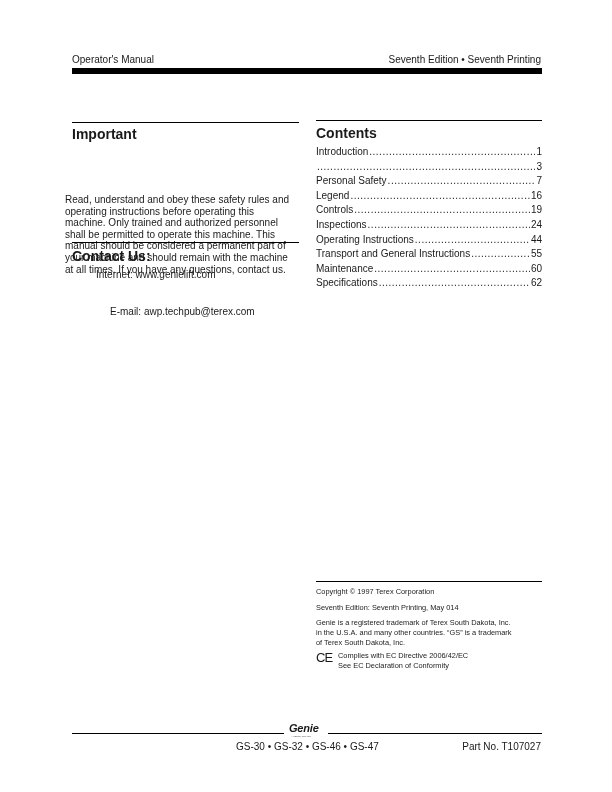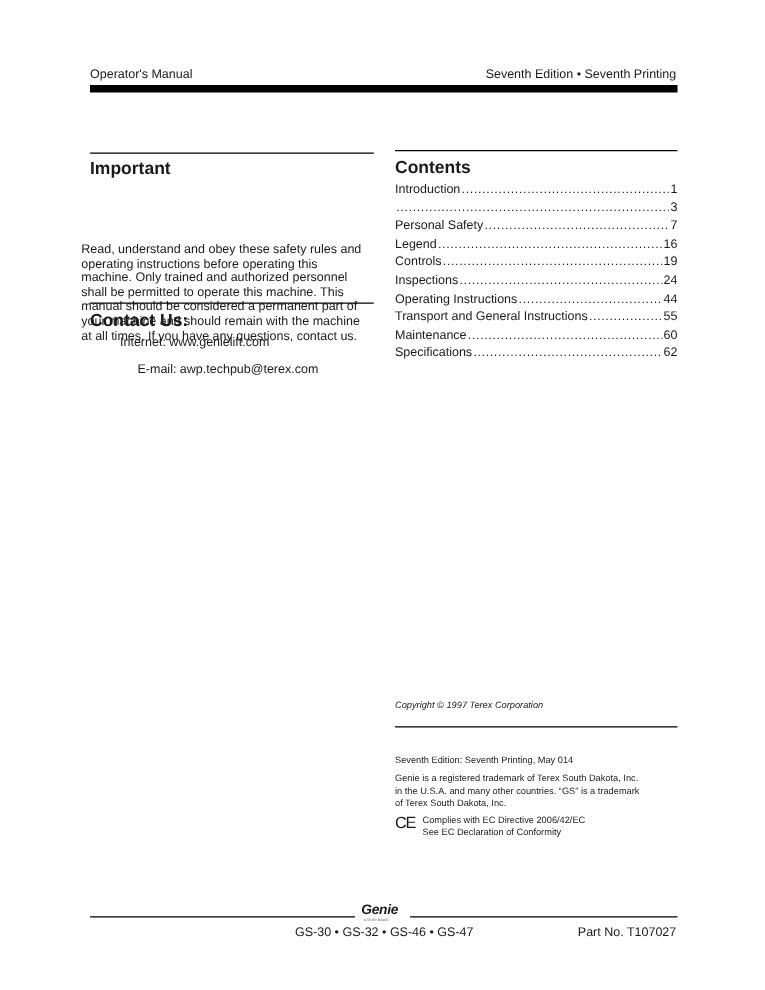--- a/index.html
+++ b/index.html
@@ -55,21 +55,21 @@
 <div>
   <div class="col-rule" style="left:72px; top:122px; width:227px;"></div>
   <div class="section-title" style="left:72px; top:126px;">Important</div>
   <div class="important-body">Read, understand and obey these safety rules and operating instructions before operating this machine. Only trained and authorized personnel shall be permitted to operate this machine. This manual should be considered a permanent part of your machine and should remain with the machine at all times. If you have any questions, contact us.</div>
 </div>
 
 <div>
   <div class="col-rule" style="left:72px; top:242px; width:227px;"></div>
   <div class="section-title" style="left:72px; top:248px;">Contact Us:</div>
   <div class="contact-line" style="top:269px;padding-left:24px;">Internet: www.genielift.com</div>
-  <div class="contact-line" style="top:290px;padding-left:38px;">E-mail: awp.techpub@terex.com</div>
+  <div class="contact-line" style="top:306px;padding-left:38px;">E-mail: awp.techpub@terex.com</div>
 </div>
 
 <div>
   <div class="col-rule" style="left:316px; top:120px; width:226px;"></div>
   <div class="section-title" style="left:316px; top:125px;">Contents</div>
   <div class="toc">
     <div class="toc-row">
         <span class="toc-label">Introduction</span>
         <span class="toc-dots"></span>
         <span class="toc-page">1</span>
@@ -116,21 +116,21 @@
     <div class="toc-row">
         <span class="toc-label">Specifications</span>
         <span class="toc-dots"></span>
         <span class="toc-page">62</span>
       </div>
   </div>
 </div>
 
 <div>
   <div class="col-rule" style="left:316px; top:581px; width:226px;"></div>
-  <div class="fine" style="top:559px;font-style:italic;">Copyright © 1997 Terex Corporation</div>
+  <div class="fine" style="top:587px;">Copyright © 1997 Terex Corporation</div>
   <div class="fine" style="top:603px;">Seventh Edition: Seventh Printing, May 014</div>
   <div class="fine" style="top:618px;">Genie is a registered trademark of Terex South Dakota, Inc.</div>
   <div class="fine" style="top:628px;">in the U.S.A. and many other countries. “GS” is a trademark</div>
   <div class="fine" style="top:638px;">of Terex South Dakota, Inc.</div>
   <div class="ce-mark">CE</div>
   <div class="ce-text">
     <div>Complies with EC Directive 2006/42/EC</div>
     <div>See EC Declaration of Conformity</div>
   </div>
 </div>

